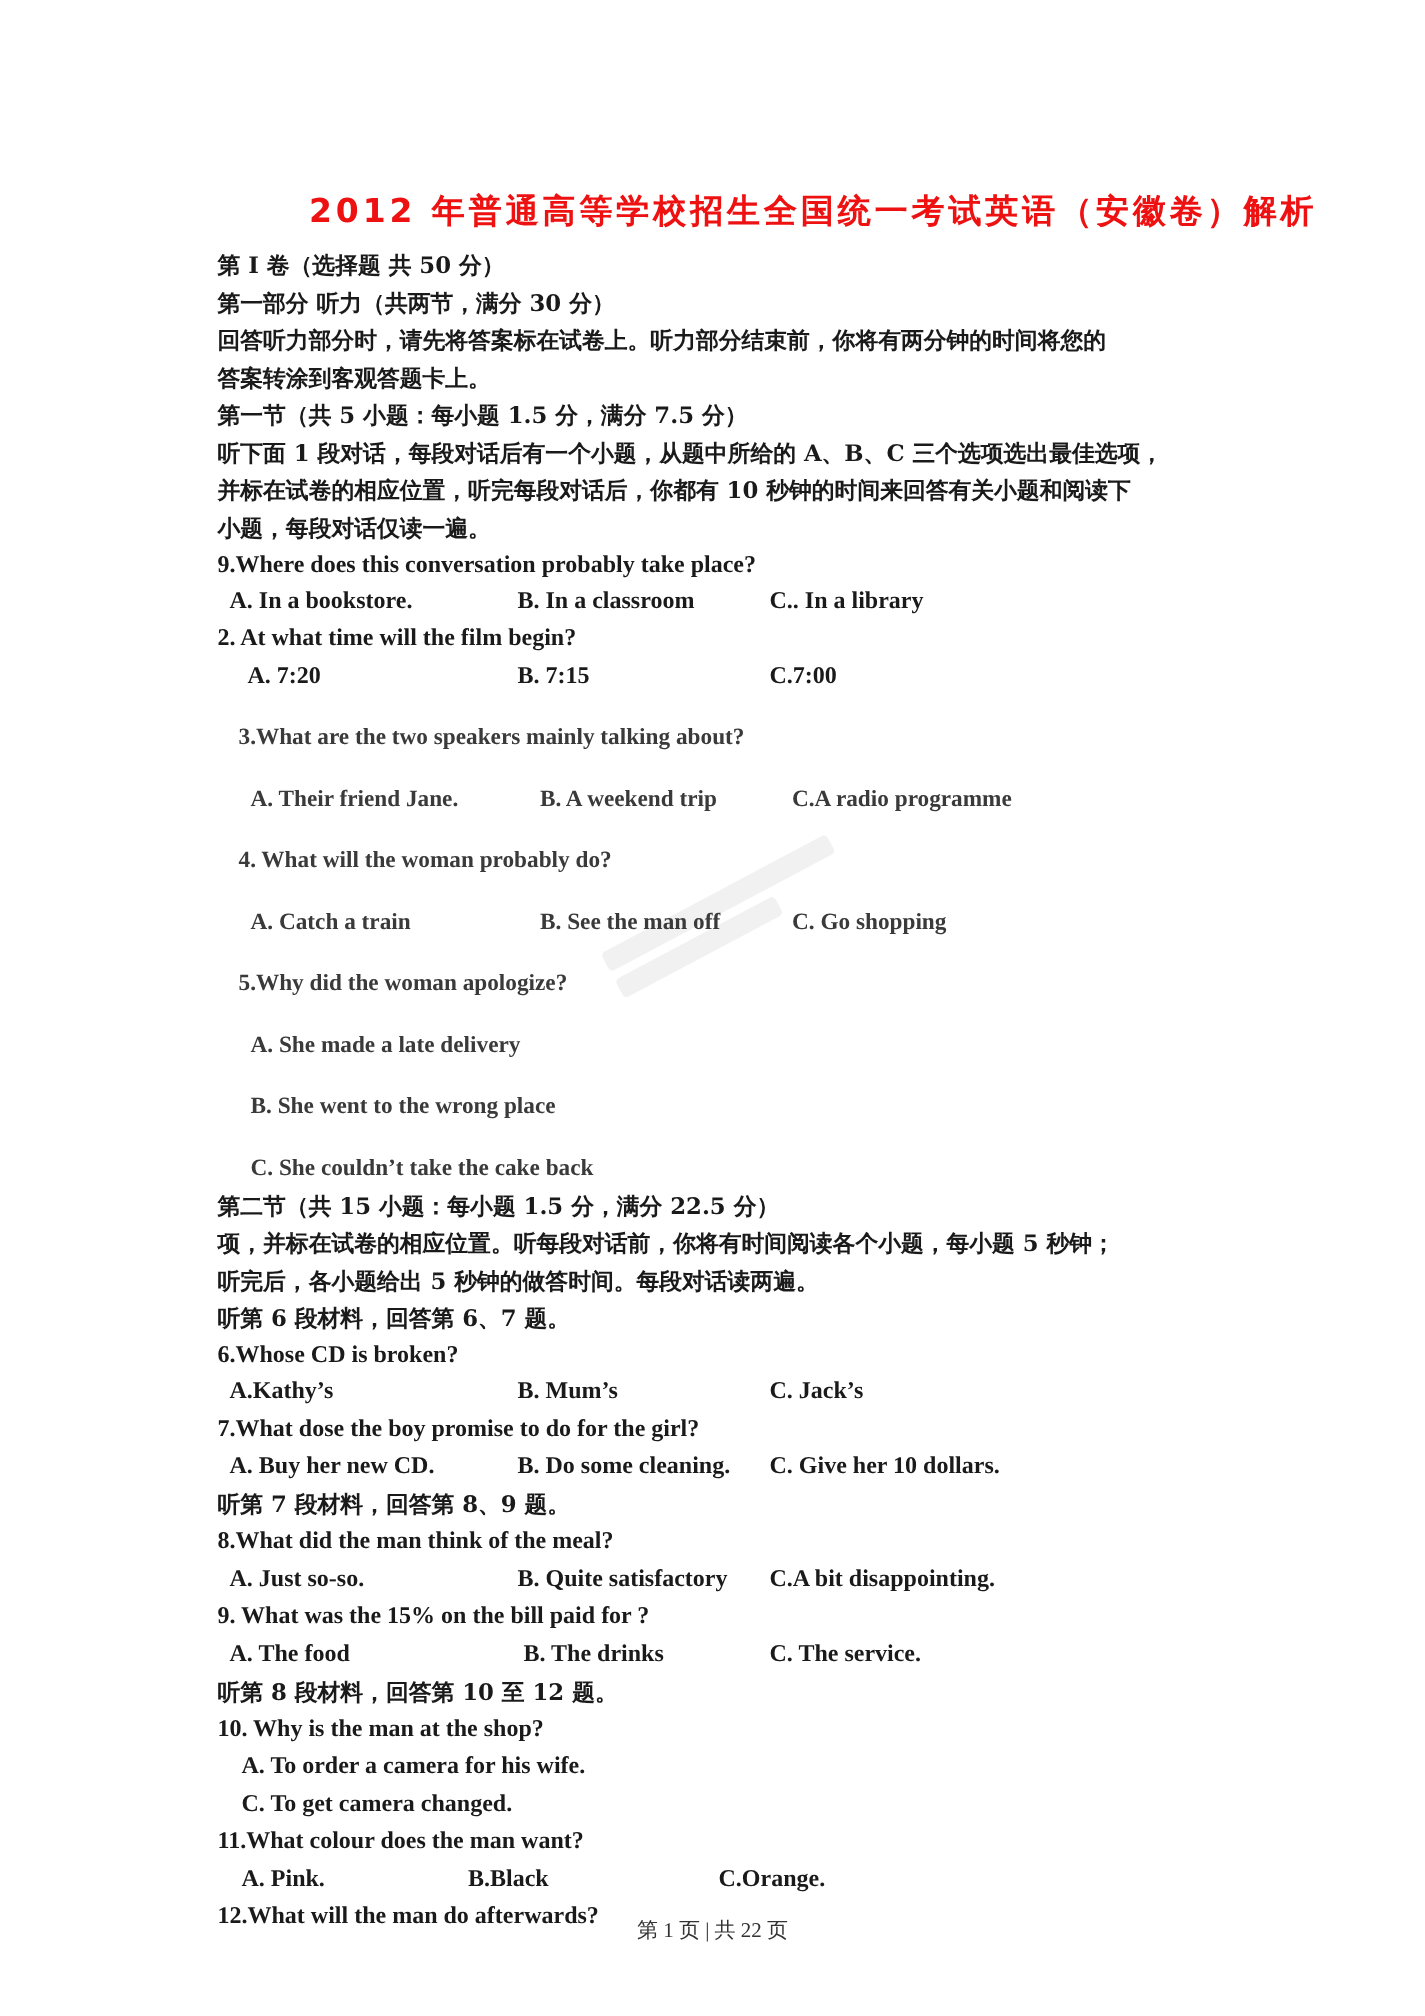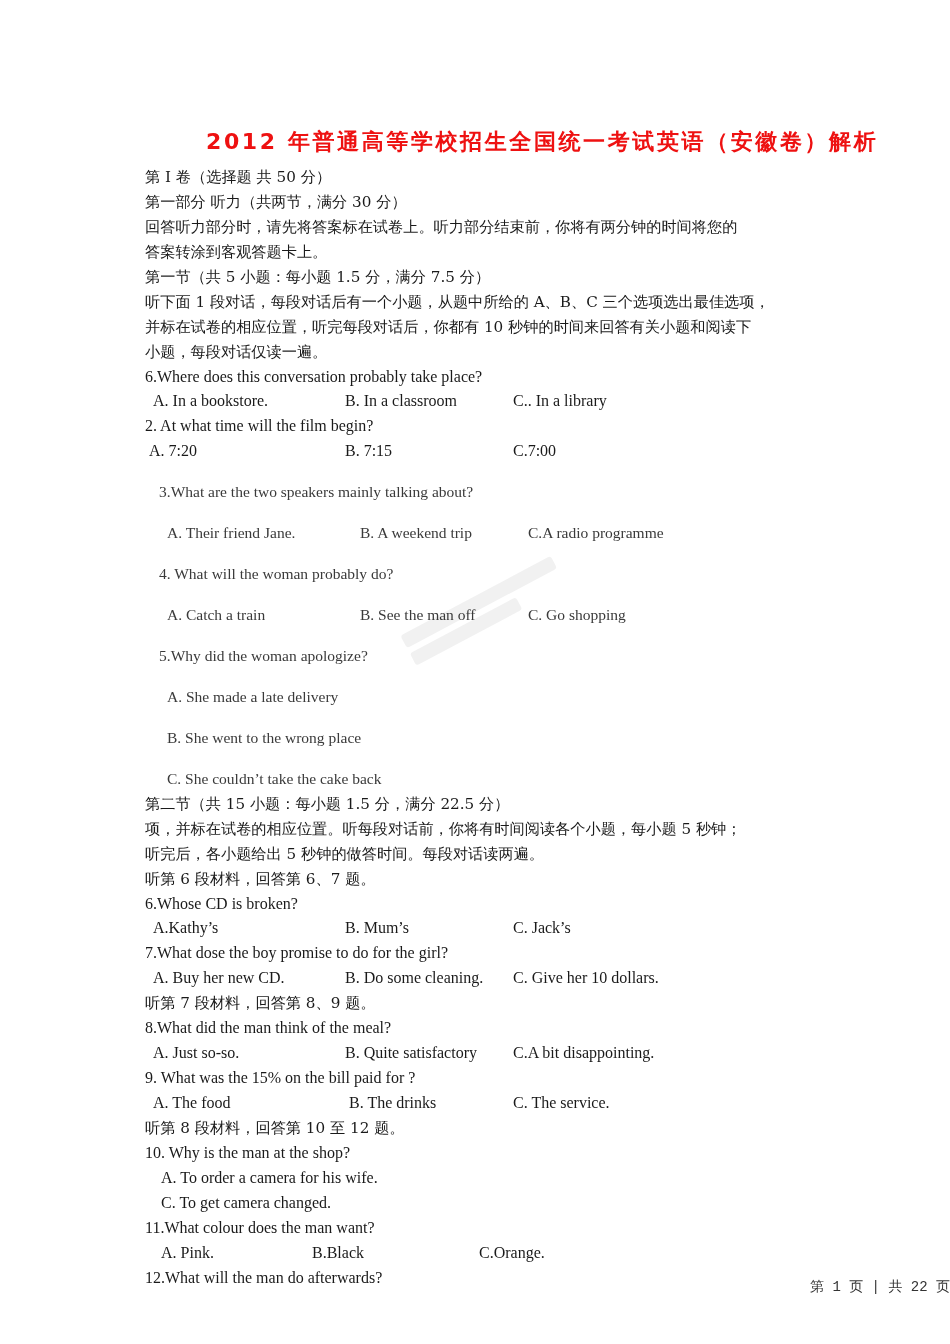--- a/index.html
+++ b/index.html
@@ -41,20 +41,21 @@
       left: 145px;
       top: 165px;
       width: 670px;
     }
     .line {
       height: 24.95px;
       line-height: 24.95px;
       font-size: 16px;
       white-space: nowrap;
       position: relative;
+      font-weight: bold;
     }
     .cn {
       font-family: "DejaVu Serif", "Liberation Serif", serif;
       font-size: 15.2px;
     }
     .q { }
     .opts { position: relative; }
     .opt {
       position: absolute;
       top: 0;
@@ -62,22 +63,22 @@
     .blur {
       color: #3a3a3a;
       font-size: 15.5px;
       margin-top: 16px;
     }
     .footer {
       position: absolute;
       top: 1278px;
       left: 0;
       width: 950px;
-      text-align: right;
-      font-family: Liberation Mono, monospace;
+      text-align: center;
+      font-family: Liberation Serif, serif;
       font-size: 14px;
       color: #333;
     }
     .watermark {
       position: absolute;
       left: 400px;
       top: 580px;
       width: 200px;
       height: 60px;
       transform: rotate(-28deg);
@@ -104,30 +105,30 @@
     <div class="line cn">第 I 卷（选择题 共 50 分）</div>
     <div class="line cn">第一部分 听力（共两节，满分 30 分）</div>
     <div class="line cn">回答听力部分时，请先将答案标在试卷上。听力部分结束前，你将有两分钟的时间将您的</div>
     <div class="line cn">答案转涂到客观答题卡上。</div>
 
     <div class="line cn">第一节（共 5 小题：每小题 1.5 分，满分 7.5 分）</div>
     <div class="line cn">听下面 1 段对话，每段对话后有一个小题，从题中所给的 A、B、C 三个选项选出最佳选项，</div>
     <div class="line cn">并标在试卷的相应位置，听完每段对话后，你都有 10 秒钟的时间来回答有关小题和阅读下</div>
     <div class="line cn">小题，每段对话仅读一遍。</div>
 
-    <div class="line q">6.Where does this conversation probably take place?</div>
+    <div class="line q">9.Where does this conversation probably take place?</div>
     <div class="line opts">
       <span class="opt" style="left:8px">A. In a bookstore.</span>
       <span class="opt" style="left:200px">B. In a classroom</span>
       <span class="opt" style="left:368px">C.. In a library</span>
     </div>
 
     <div class="line q">2. At what time will the film begin?</div>
     <div class="line opts">
-      <span class="opt" style="left:4px">A. 7:20</span>
+      <span class="opt" style="left:20px">A. 7:20</span>
       <span class="opt" style="left:200px">B. 7:15</span>
       <span class="opt" style="left:368px">C.7:00</span>
     </div>
 
     <div class="line q blur" style="padding-left:14px">3.What are the two speakers mainly talking about?</div>
     <div class="line opts blur">
       <span class="opt" style="left:22px">A. Their friend Jane.</span>
       <span class="opt" style="left:215px">B. A weekend trip</span>
       <span class="opt" style="left:383px">C.A radio programme</span>
     </div>

